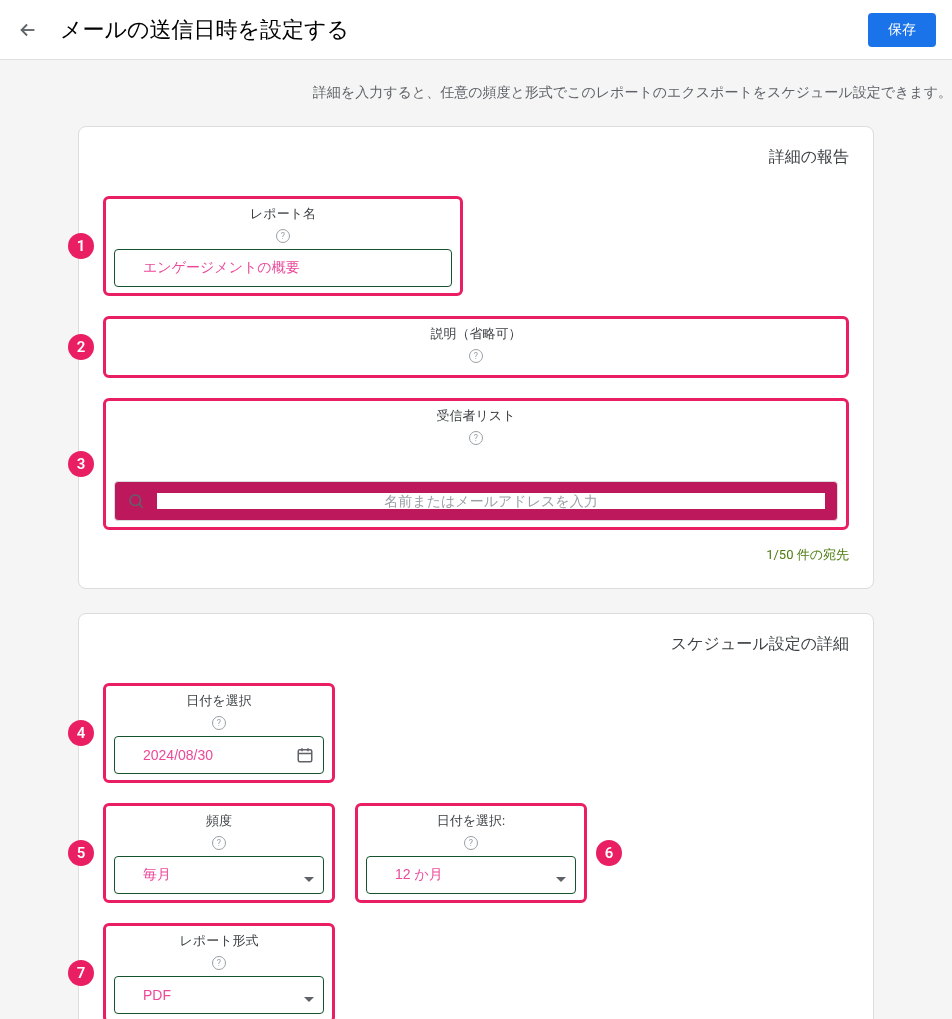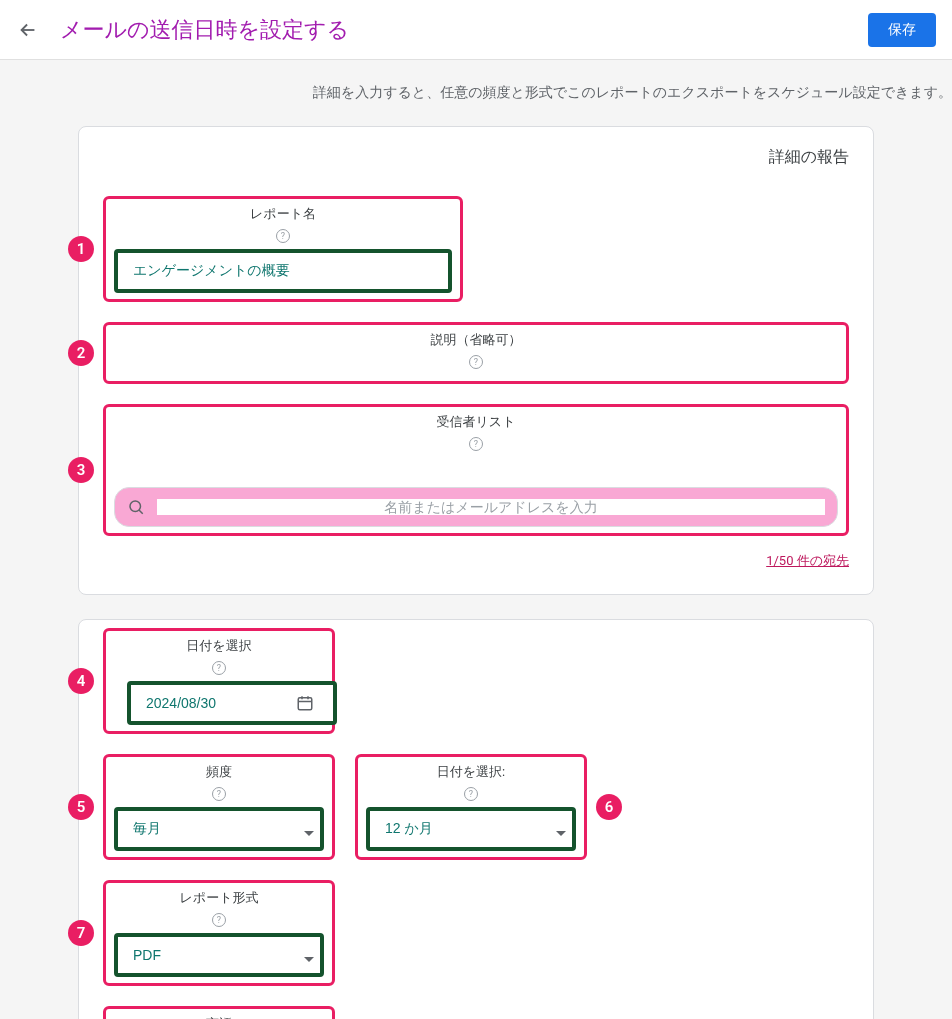--- a/index.html
+++ b/index.html
@@ -1,41 +1,41 @@
 <!DOCTYPE html>
 <html><head>
 <meta charset="utf-8">
 <style>
 * { box-sizing: border-box; margin: 0; padding: 0; }
 body { font-family: -apple-system, BlinkMacSystemFont, "Segoe UI", Roboto, Arial, sans-serif; background: #f5f5f5; width: 952px; height: 1019px; overflow: hidden; color: #3c4043; }
 .header { background: #fff; border-bottom: 1px solid #e0e0e0; height: 60px; display: flex; align-items: center; padding: 0 16px; gap: 20px; }
 .back-arrow { width: 24px; height: 24px; cursor: pointer; display: flex; align-items: center; justify-content: center; color: #5f6368; }
-.page-title { font-size: 22px; font-weight: 400; color: #a21caf; flex: 1; }
+.page-title { font-size: 22px; font-weight: 400; color: #000000; flex: 1; }
 .save-btn { background: #1a73e8; color: #fff; border: none; border-radius: 4px; padding: 8px 20px; font-size: 14px; cursor: pointer; }
 .content { padding: 24px 0 0 0; }
 .description { font-size: 14px; color: #5f6368; margin: 0 0 24px 78px; text-align: right; }
 .card { background: #fff; border: 1px solid #dadce0; border-radius: 8px; margin: 0 78px 24px 78px; }
 .card-header { padding: 20px 24px; font-size: 16px; color: #3c4043; text-align: right; }
 .card-body { padding: 8px 24px 24px 24px; position: relative; }
 .field-group { position: relative; margin-bottom: 20px; }
 .field-label { font-size: 13px; color: #3c4043; display: flex; align-items: center; gap: 6px; margin-bottom: 6px; flex-direction: column; }
 .help-icon { width: 14px; height: 14px; border: 1px solid #9aa0a6; border-radius: 50%; display: inline-flex; align-items: center; justify-content: center; font-size: 9px; color: #9aa0a6; cursor: pointer; line-height: 1; }
-.text-input { width: 100%; border: 4px solid #14532d; border-radius: 4px; padding: 10px 15px; font-size: 14px; color: #0f766e; background: #fff; }
+.text-input { width: 100%; border: 1px solid #14532d; border-radius: 4px; padding: 10px 28px; font-size: 14px; color: #ec4899; background: #fff; }
 .text-input::placeholder { color: #9aa0a6; }
-.search-input-wrap { border: 1px solid #dadce0; border-radius: 15px; display: flex; align-items: center; padding: 10px 12px; background: #f9a8d4; margin-top: 36px; }
+.search-input-wrap { border: 1px solid #dadce0; border-radius: 4px; display: flex; align-items: center; padding: 10px 12px; background: #be185d; margin-top: 36px; }
 .search-icon { width: 18px; height: 18px; color: #5f6368; margin-right: 12px; }
 .search-input-wrap input { border: none; outline: none; flex: 1; font-size: 14px; text-align: center; color: #3c4043; }
 .search-input-wrap input::placeholder { color: #9aa0a6; text-align: center; }
-.recipient-count { text-align: right; font-size: 13px; color: #be185d; margin-top: 16px; text-decoration: underline; }
+.recipient-count { text-align: right; font-size: 13px; color: #4d7c0f; margin-top: 16px; }
 .highlight-box { border: 3px solid #e91e63; border-radius: 6px; padding: 6px 8px; position: relative; }
 .badge-num { position: absolute; left: -38px; top: 50%; transform: translateY(-50%); width: 26px; height: 26px; background: #e91e63; color: #fff; border-radius: 50%; display: flex; align-items: center; justify-content: center; font-size: 15px; font-weight: 600; }
 .row { display: flex; gap: 20px; align-items: flex-start; }
 .field-narrow { width: 232px; }
 .date-input { position: relative; }
-.date-input input { padding-right: 36px; margin-left: 13px; }
+.date-input input { padding-right: 36px; }
 .calendar-icon { position: absolute; right: 10px; top: 50%; transform: translateY(-50%); width: 18px; height: 18px; color: #5f6368; pointer-events: none; }
 .select-wrap { position: relative; border-radius: 13px; }
 .select-wrap .text-input { padding-right: 36px; cursor: pointer; }
 .caret-icon { position: absolute; right: 10px; top: 50%; transform: translateY(-50%); width: 10px; height: 10px; color: #5f6368; pointer-events: none; }
 .badge-right { position: absolute; right: -38px; top: 50%; transform: translateY(-50%); width: 26px; height: 26px; background: #e91e63; color: #fff; border-radius: 50%; display: flex; align-items: center; justify-content: center; font-size: 15px; font-weight: 600; }
 .w360 { width: 360px; }
 .full { width: 100%; }
 </style>
 </head>
 <body>
@@ -90,20 +90,21 @@
           </span>
           <input type="text" placeholder="名前またはメールアドレスを入力" style="">
         </div>
       </div>
 
       <div class="recipient-count">1/50 件の宛先</div>
     </div>
   </div>
 
   <div class="card">
+    <div class="card-header">スケジュール設定の詳細</div>
     <div class="card-body">
 
       <div class="row">
         <div class="field-group highlight-box field-narrow">
           <span class="badge-num">4</span>
           <div class="field-label">
             <span>日付を選択</span>
             <span class="help-icon">?</span>
           </div>
           <div class="date-input">

